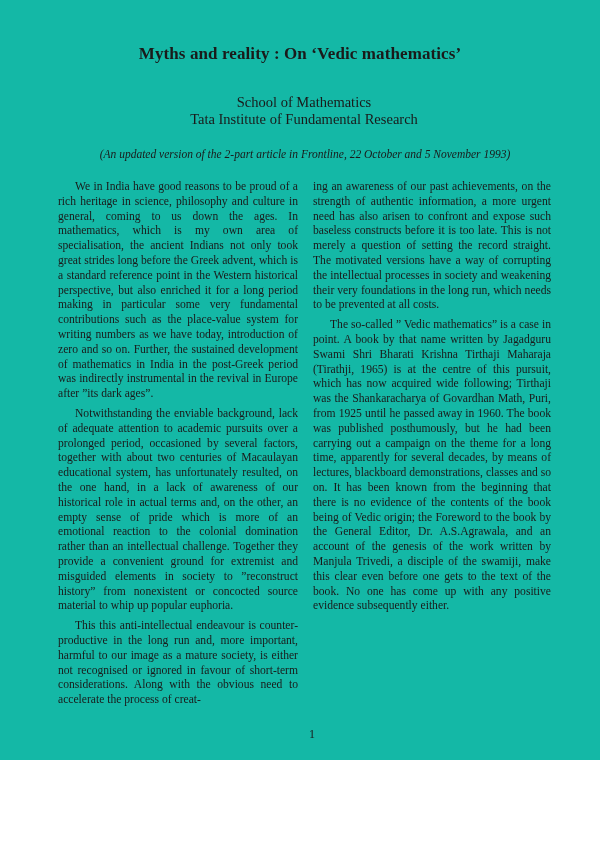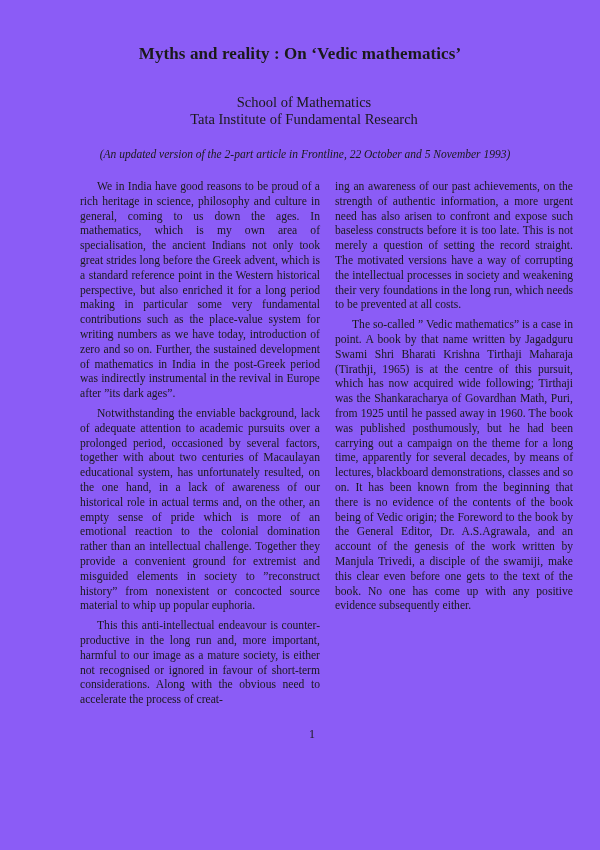--- a/index.html
+++ b/index.html
@@ -11,22 +11,22 @@
       width: 600px;
       height: 850px;
       position: relative;
       overflow: hidden;
       font-family: "Liberation Serif", "DejaVu Serif", serif;
       color: #1a1a1a;
     }
     .page {
       position: absolute;
       left: 0; top: 0;
-      width: 600px; height: 850px;
-      background: #8b5cf6;
+      width: 600px; height: 760px;
+      background: #14b8a6;
     }
     .title {
       position: absolute;
       top: 44px;
       left: 0;
       width: 600px;
       text-align: center;
       font-weight: bold;
       font-size: 17px;
       letter-spacing: 0.1px;
@@ -61,21 +61,20 @@
       font-size: 11.5px;
     }
     .col {
       position: absolute;
       top: 180px;
       width: 240px;
       font-size: 11.6px;
       line-height: 14.8px;
       text-align: justify;
       hyphens: manual;
-      margin-left: 22px;
     }
     .col.left { left: 58px; }
     .col.right { left: 313px; width: 238px; }
     .col p {
       margin: 0 0 5px 0;
       text-indent: 17px;
     }
     .col p.cont {
       text-indent: 0;
     }

